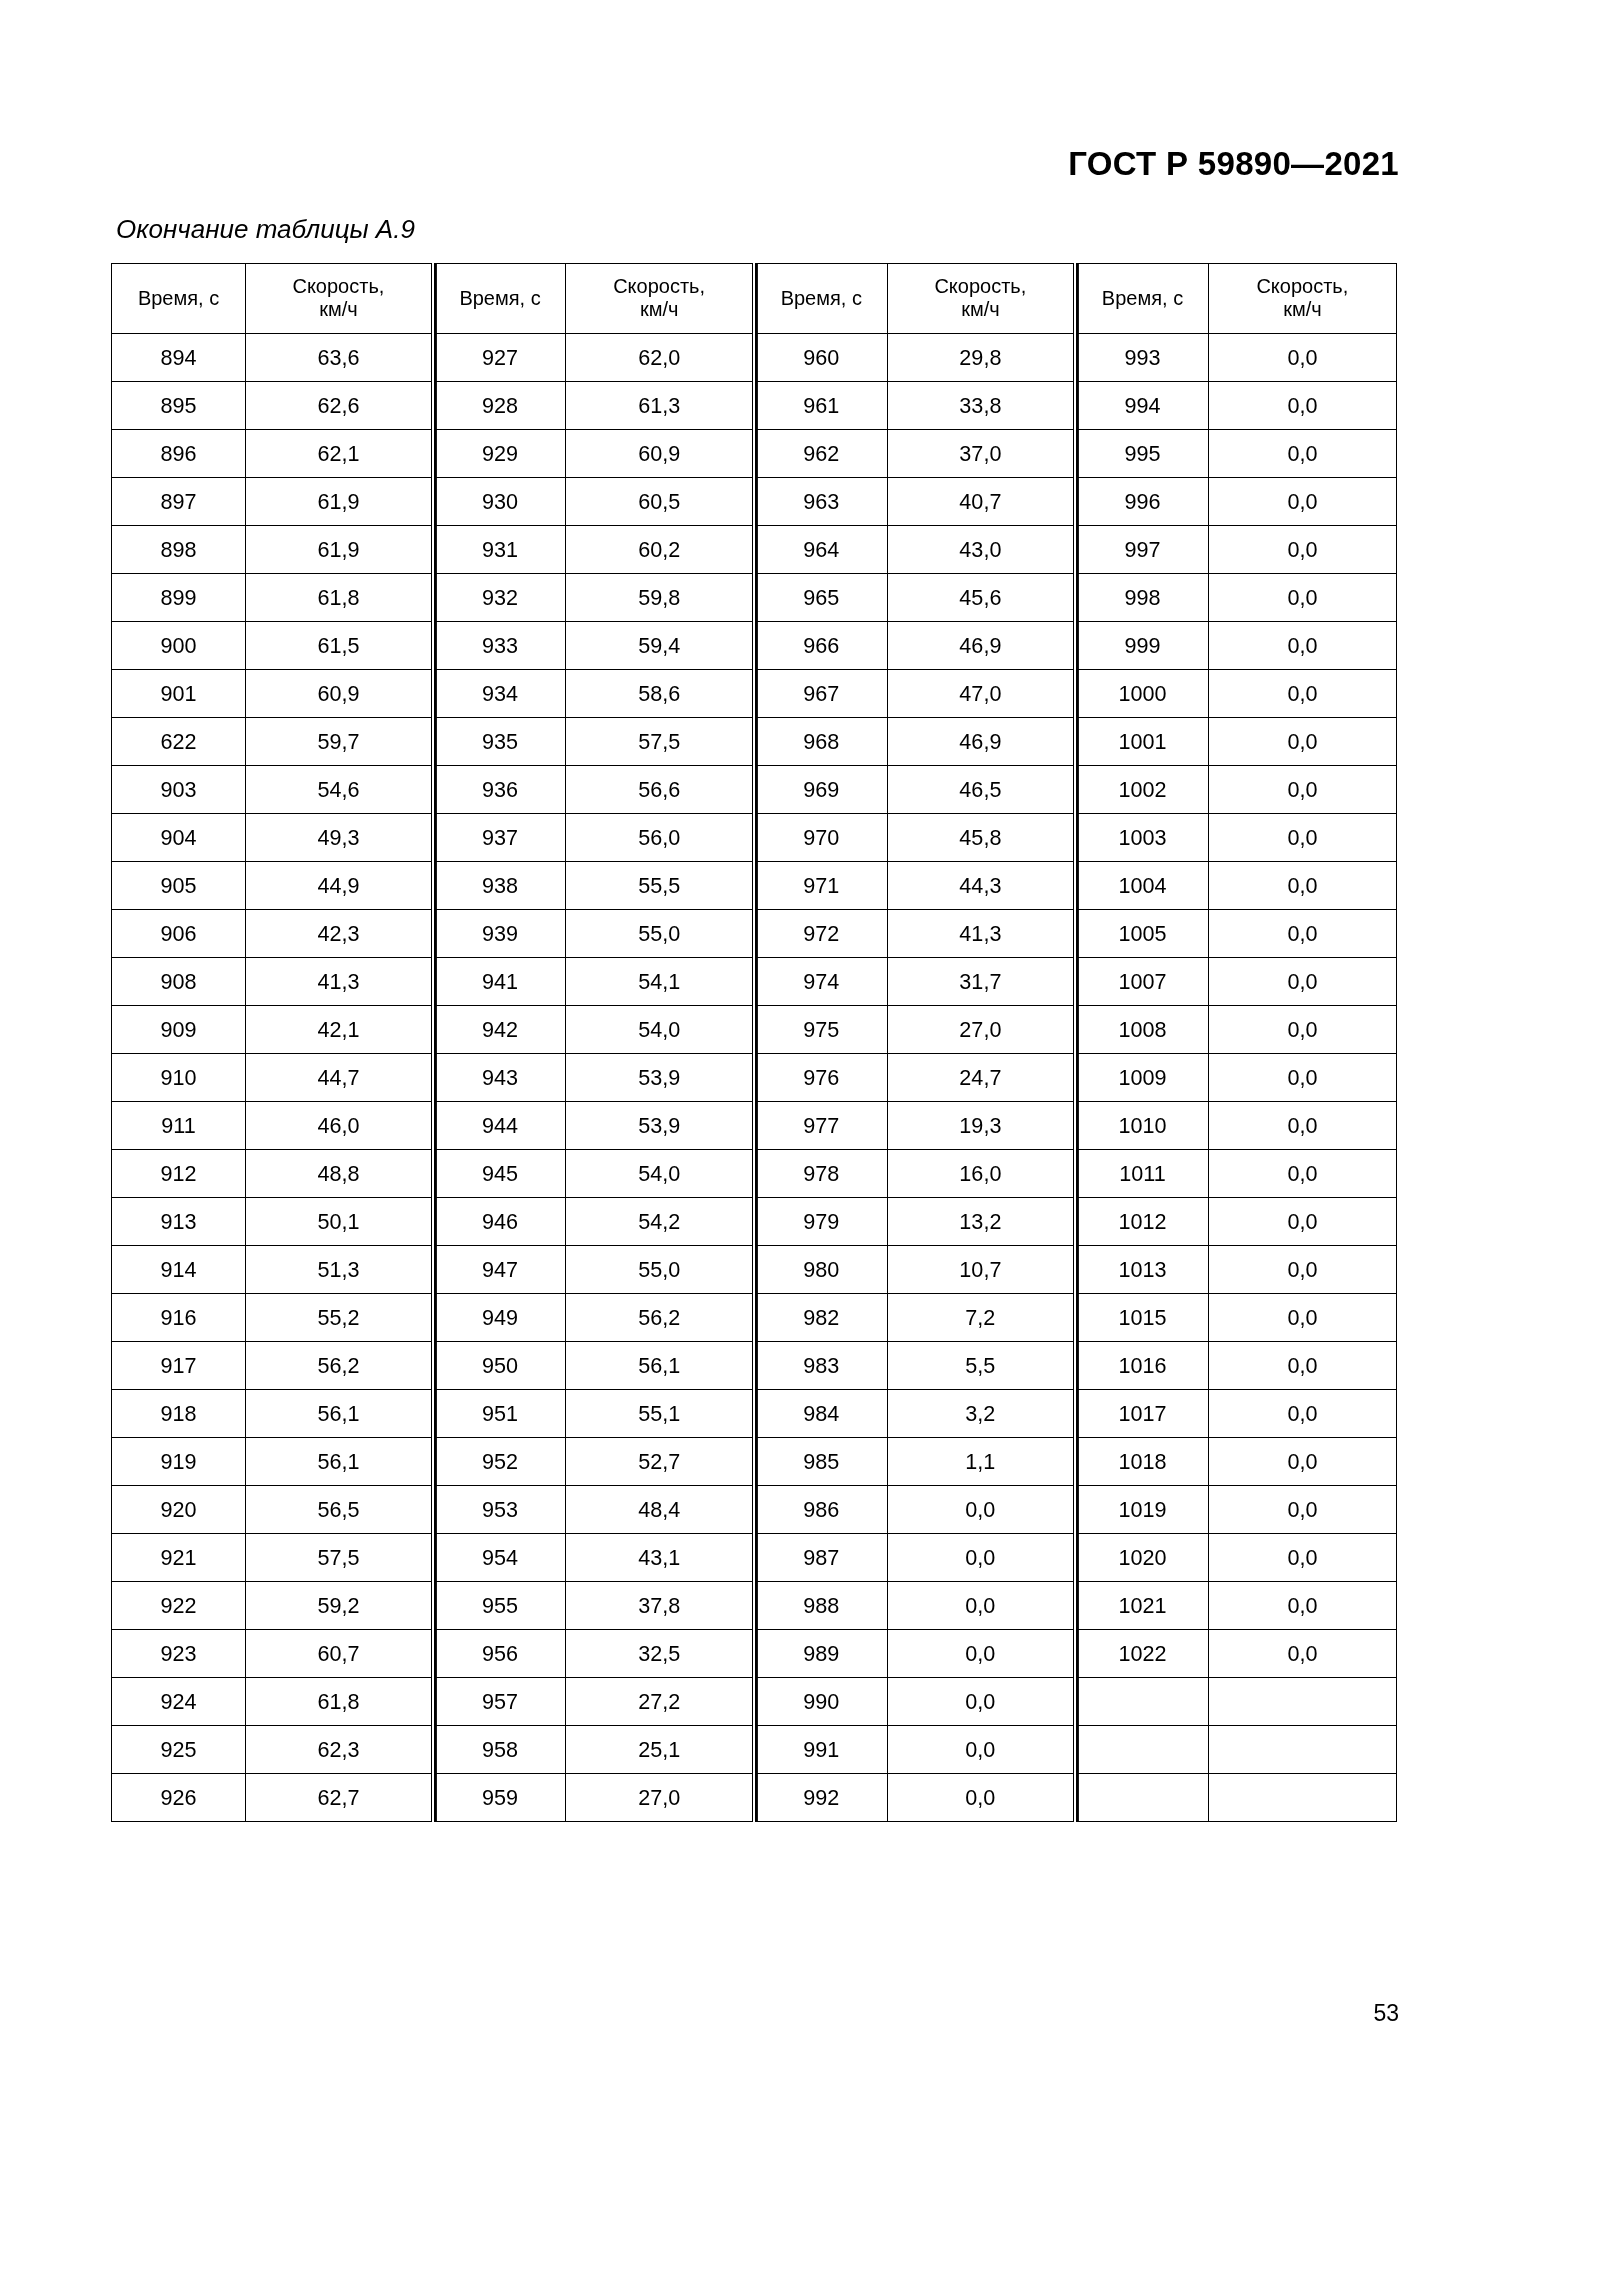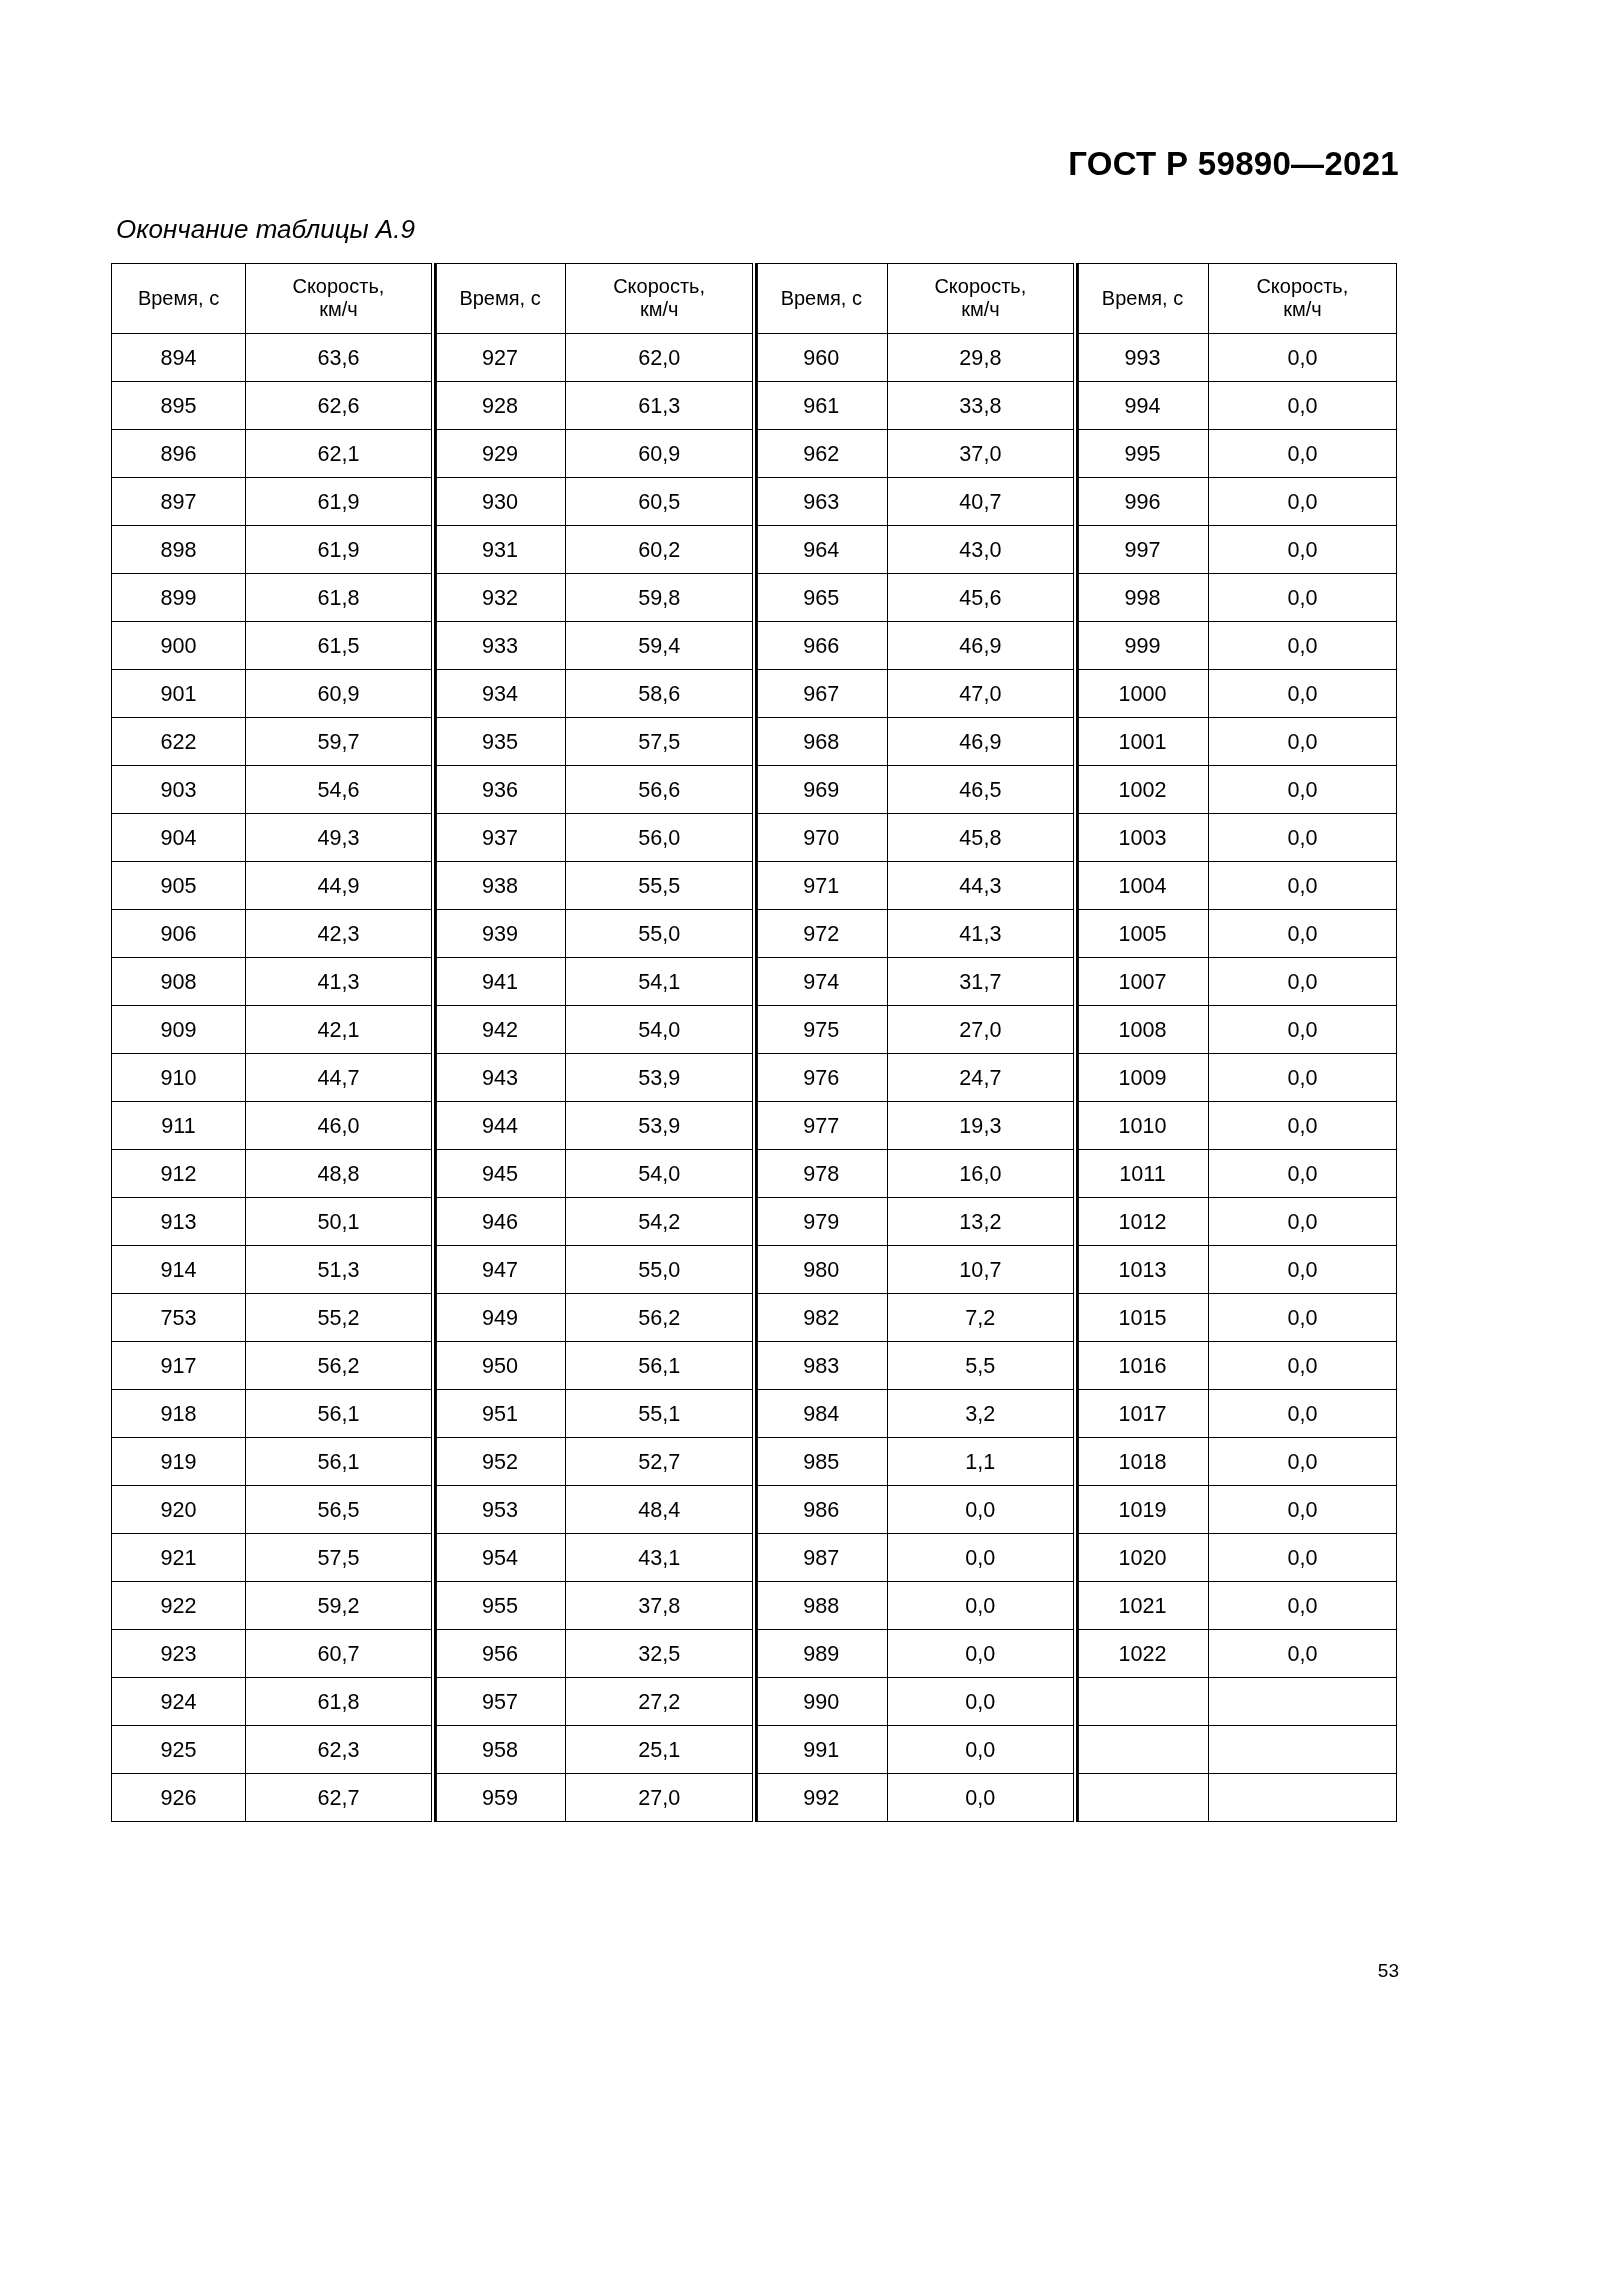--- a/index.html
+++ b/index.html
@@ -95,22 +95,22 @@
   table.data-table tbody td.grp-start {
     border-left: 4.4px double #000;
   }
 
   .hdr-line2 { display: block; }
 
   
   .page-number {
     position: absolute;
     right: 222px;
-    top: 1960px;
-    font-size: 19px;
+    top: 2000px;
+    font-size: 23px;
   }
 </style>
 </head>
 <body>
 
 <div class="page">
 
   <div class="doc-header">ГОСТ Р 59890—2021</div>
 
   <div class="table-caption">Окончание таблицы А.9</div>
@@ -346,21 +346,21 @@
             <td>914</td>
             <td>51,3</td>
             <td class="grp-start">947</td>
             <td>55,0</td>
             <td class="grp-start">980</td>
             <td>10,7</td>
             <td class="grp-start">1013</td>
             <td>0,0</td>
           </tr>
           <tr>
-            <td>753</td>
+            <td>916</td>
             <td>55,2</td>
             <td class="grp-start">949</td>
             <td>56,2</td>
             <td class="grp-start">982</td>
             <td>7,2</td>
             <td class="grp-start">1015</td>
             <td>0,0</td>
           </tr>
           <tr>
             <td>917</td>

